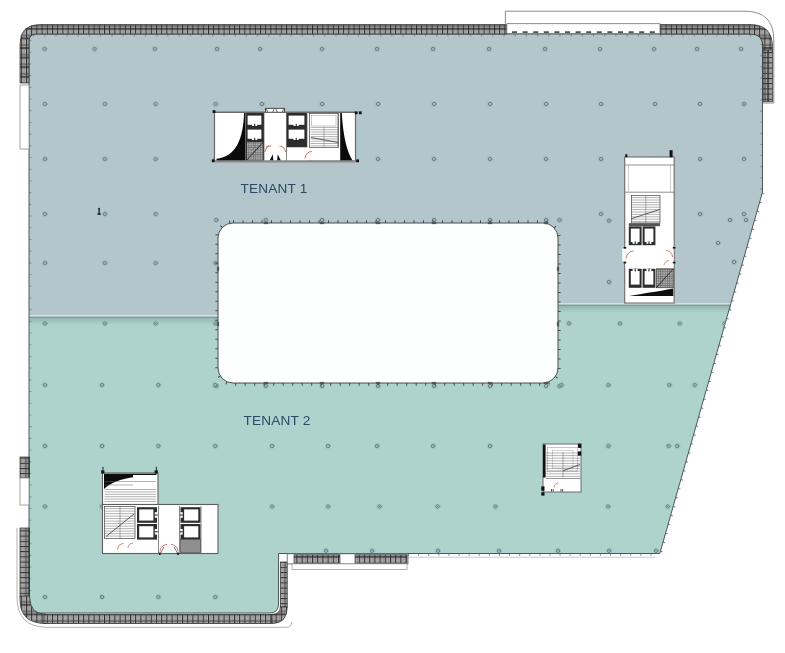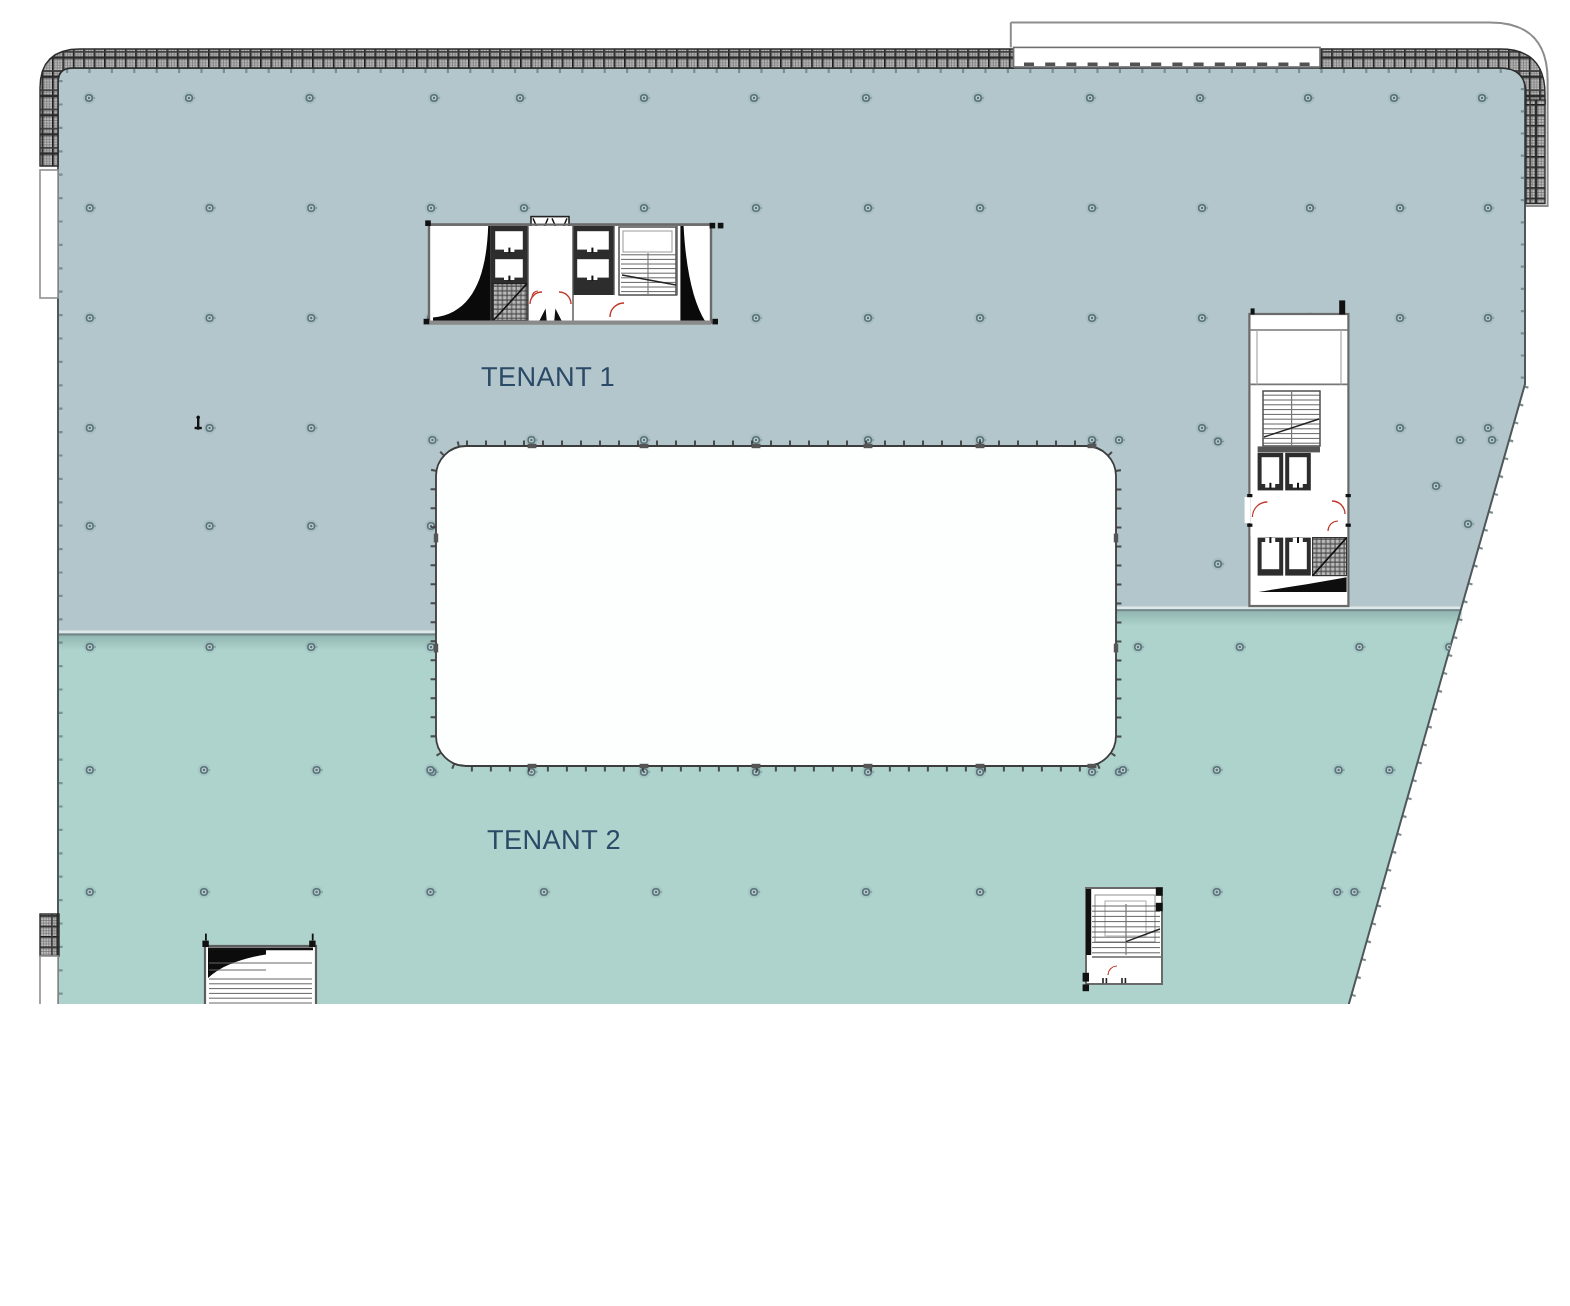--- a/index.html
+++ b/index.html
@@ -1,15 +1,15 @@
 <!DOCTYPE html>
 <html><head><meta charset="utf-8">
 <style>
 html,body{margin:0;padding:0;background:#ffffff;}
-#c{position:relative;width:785px;height:502px;overflow:hidden;}
+#c{position:relative;width:785px;height:653px;overflow:hidden;}
 </style></head>
 <body>
 <div id="c">
 <svg width="785" height="653" viewBox="0 0 785 653">
 <defs>
 <pattern id="hx" width="5.2" height="9.6" patternUnits="userSpaceOnUse">
  <rect width="5.2" height="9.6" fill="#c5c5c5"></rect>
  <path d="M0,1.3H5.2 M0,2.6H5.2 M0,3.9H5.2 M0,5.2H5.2 M0,6.5H5.2 M0,7.8H5.2" stroke="#6e6e6e" stroke-width="0.35"></path>
  <path d="M1.3,0V9.6 M2.6,0V9.6 M3.9,0V9.6" stroke="#6e6e6e" stroke-width="0.35"></path>
  <rect x="0" width="0.8" height="9.6" fill="#1c1c1c"></rect>

